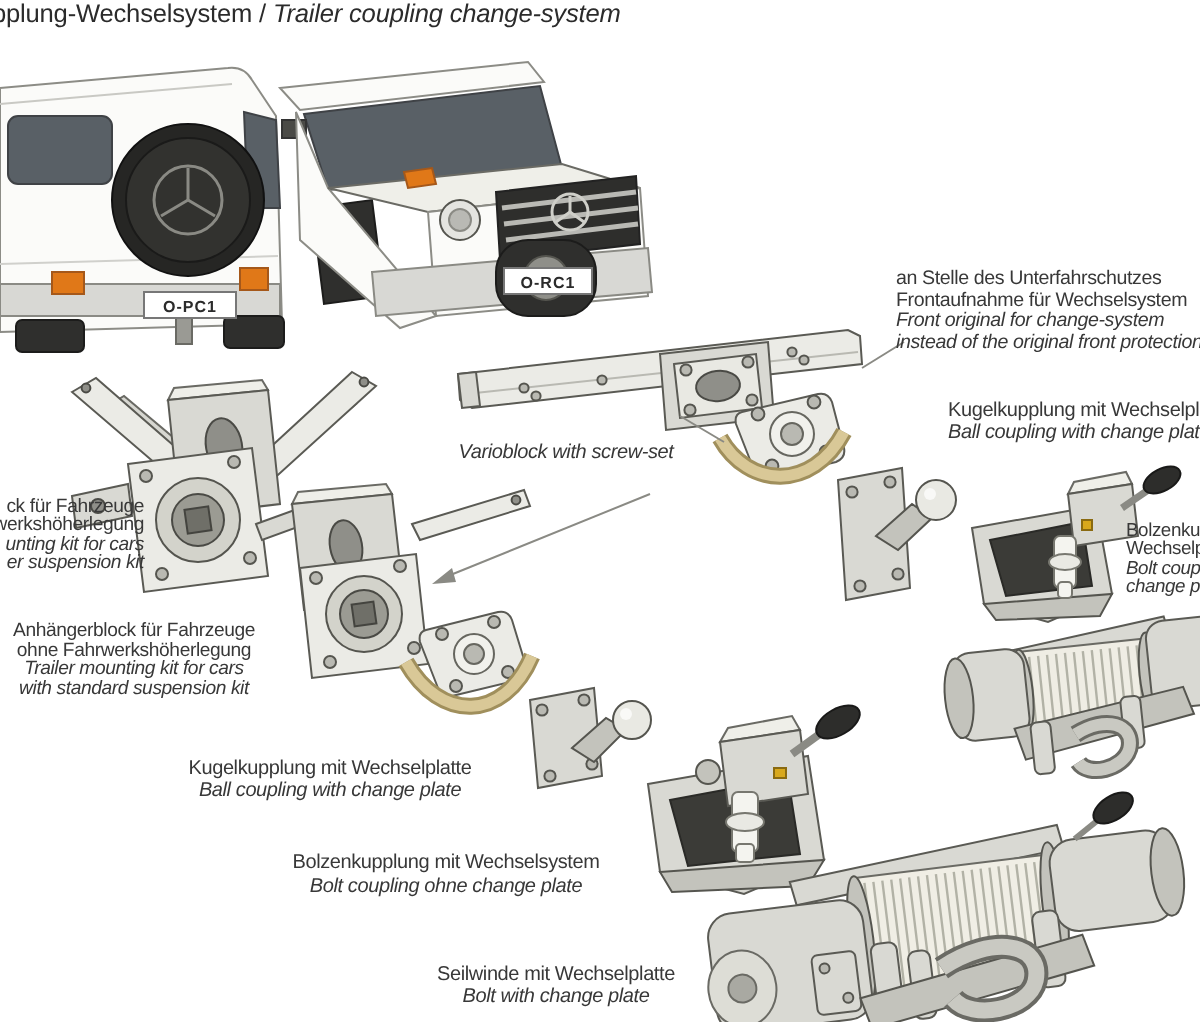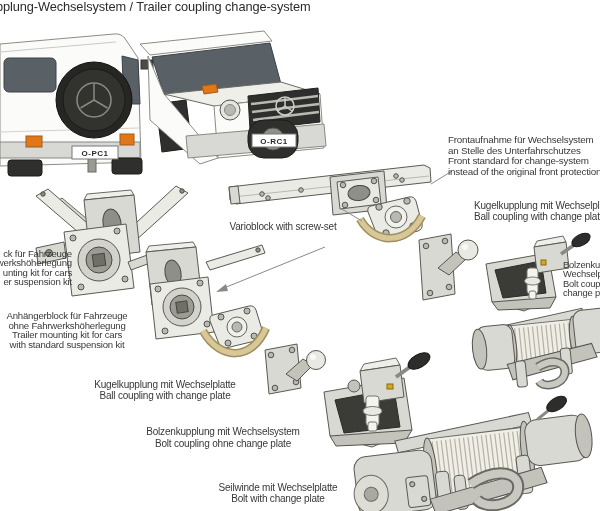--- a/index.html
+++ b/index.html
@@ -3,21 +3,21 @@
 <meta charset="utf-8">
 <style>
   html,body{margin:0;padding:0;background:#fff;}
   body{width:600px;height:511px;overflow:hidden;position:relative;
        font-family:"Liberation Sans",sans-serif;}
   #stage{position:absolute;left:0;top:0;width:600px;height:511px;overflow:hidden;background:#fff;}
   svg{position:absolute;left:0;top:0;z-index:1;}
   .lbl{position:absolute;z-index:2;font-size:10px;line-height:10.8px;letter-spacing:-0.2px;
        color:#383838;white-space:nowrap;}
   .lbl div{white-space:nowrap;}
-  .en{}
+  .en{font-style:italic;}
   #title{position:absolute;z-index:2;left:-4px;top:-1px;font-size:12.8px;letter-spacing:-0.1px;
          color:#2b2b2b;white-space:nowrap;}
   #lbl-front{left:448px;top:135px;font-size:9.8px;line-height:10.7px;}
   #lbl-kugel-r{left:474px;top:201px;}
   #lbl-bolzen-r{left:563px;top:260px;font-size:9.4px;line-height:9.4px;}
   #lbl-vario{left:212px;top:221px;width:142px;text-align:center;line-height:11.5px;}
   #lbl-bracket-lifted{left:-80px;top:249px;width:152px;text-align:right;font-size:9.6px;line-height:9.4px;}
   #lbl-bracket-std{left:-2px;top:311px;width:138px;text-align:center;font-size:9.6px;line-height:9.6px;}
   #lbl-kugel-m{left:88px;top:379px;width:154px;text-align:center;line-height:11.4px;}
   #lbl-bolzen-m{left:145px;top:426px;width:156px;text-align:center;line-height:11.6px;}
@@ -277,23 +277,23 @@
 
   <line x1="340" y1="208" x2="362" y2="221" class="leader"></line>
   <line x1="452" y1="171" x2="431" y2="184" class="leader"></line>
   <path d="M325,247 L224,288" class="leader"></path>
   <polygon points="216,292 226,284 228,291" fill="#8a8a84"></polygon>
 </svg>
 
 <div id="title"><span>pplung-Wechselsystem</span><span> / </span><span class="en">Trailer coupling change-system</span></div>
 
 <div class="lbl" id="lbl-front">
+  <div>an Stelle des Unterfahrschutzes</div>
   <div>Frontaufnahme für Wechselsystem</div>
-  <div>an Stelle des Unterfahrschutzes</div>
-  <div class="en">Front standard for change-system</div>
+  <div class="en">Front original for change-system</div>
   <div class="en">instead of the original front protection</div>
 </div>
 
 <div class="lbl" id="lbl-kugel-r">
   <div>Kugelkupplung mit Wechselplatte</div>
   <div class="en">Ball coupling with change plate</div>
 </div>
 
 <div class="lbl" id="lbl-bolzen-r">
   <div>Bolzenkupplung mit</div>

